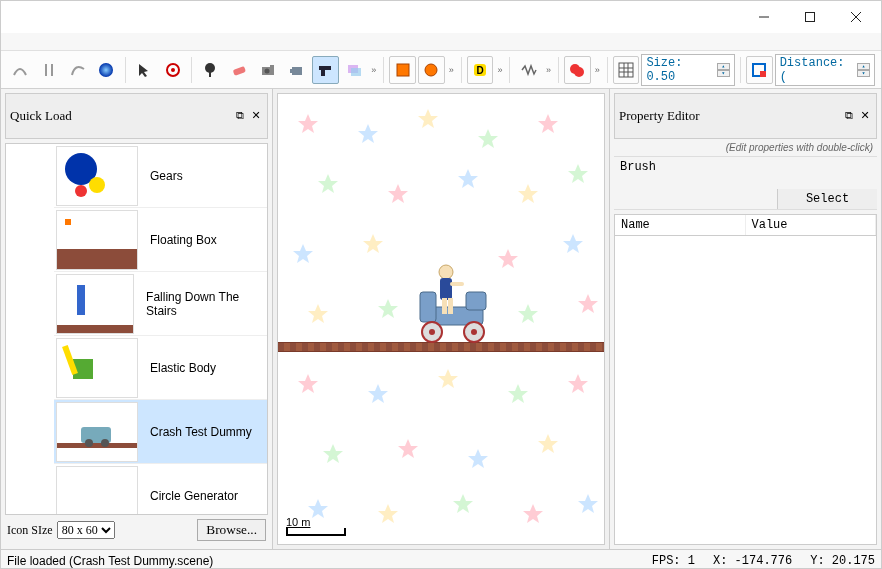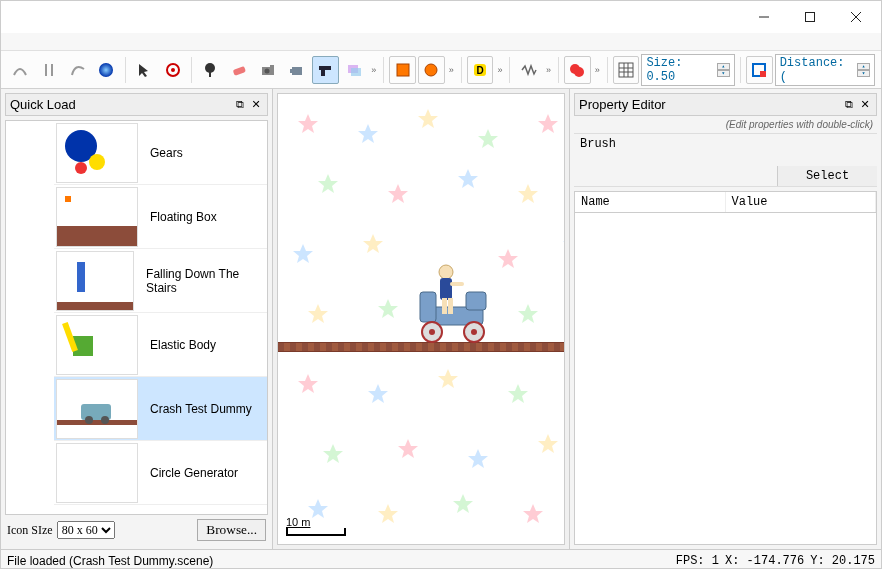--- a/index.html
+++ b/index.html
@@ -14,22 +14,22 @@
 .tbtn.out { border: 1px solid #ccc; }
 .sep { width: 1px; height: 26px; background: #ddd; margin: 0 3px; }
 .expand { font-size: 9px; color: #666; padding: 0 2px; }
 .sizebox, .distbox { font-family: "Courier New", monospace; font-size: 12px; border: 1px solid #bbb; background: #fff; padding: 1px 4px; color: #0369a1; display: flex; align-items: center; }
 .spin { width: 14px; display: inline-flex; flex-direction: column; margin-left: 2px; }
 .spin div { border: 1px solid #aaa; height: 7px; font-size: 6px; line-height: 5px; text-align: center; background: #f0f0f0;}
 
 .main { display: flex; height: 460px; }
 .panel { background: #f4f4f4; display: flex; flex-direction: column; }
 .panel-l { width: 272px; border-right: 1px solid #ccc; padding: 4px; }
-.panel-r { width: 312px; border-left: 1px solid #ccc; padding: 4px; }
-.phdr { font-family: Liberation Sans, sans-serif; font-size: 13px; background: #eee; border: 1px solid #ccc; padding: 3px 4px; display: flex; align-items: center; }
+.panel-r { width: 272px; border-left: 1px solid #ccc; padding: 4px; }
+.phdr { font-family: Liberation Serif, serif; font-size: 13px; background: #eee; border: 1px solid #ccc; padding: 14px 4px; display: flex; align-items: center; }
 .phdr .spacer { flex: 1; }
 .pctl { width: 14px; height: 14px; margin-left: 2px; font-size: 11px; line-height: 12px; text-align: center; cursor: default; }
 .ql-list { flex: 1; background: #fff; border: 1px solid #ccc; margin-top: 4px; overflow-y: auto; padding-left: 48px; }
 .ql-item { display: flex; align-items: center; height: 64px; border-bottom: 1px solid #eee; }
 .ql-item.sel { background: #cde6ff; }
 .ql-thumb { width: 82px; height: 60px; border: 1px solid #ddd; margin: 2px; background: #fff; position: relative; overflow: hidden; }
 .ql-label { padding-left: 10px; font-size: 12px; }
 .ql-foot { display: flex; align-items: center; padding: 4px 2px; gap: 4px; font-family: Liberation Serif, serif; font-size: 12px; }
 .ql-foot select { font-family: inherit; font-size: 12px; }
 .ql-foot .browse { margin-left: auto; padding: 2px 8px; border: 1px solid #aaa; background: #f0f0f0; font-family: inherit; }
@@ -43,21 +43,21 @@
 
 .pe-hint { font-style: italic; font-size: 10px; text-align: right; color: #666; padding: 3px 4px; }
 .pe-row { display: flex; border-top: 1px solid #ddd; border-bottom: 1px solid #ddd; font-family: "Courier New", monospace; font-size: 12px; }
 .pe-row .lbl { flex: 1; padding: 3px 6px; }
 .pe-row .btn { width: 100px; text-align: center; padding: 3px; background: #eee; border-left: 1px solid #ccc; margin-top: 32px; }
 .pe-table { flex: 1; background: #fff; border: 1px solid #ccc; margin-top: 4px; font-family: "Courier New", monospace; font-size: 12px; }
 .pe-th { display: flex; border-bottom: 1px solid #ccc; }
 .pe-th div { flex: 1; padding: 3px 6px; border-right: 1px solid #eee; }
 
 .statusbar { height: 22px; background: #f7f7f7; border-top: 1px solid #ccc; display: flex; align-items: center; font-size: 12px; padding: 0 6px; }
-.statusbar .r { margin-left: auto; display: flex; gap: 6px; font-family: "Courier New", monospace; }
+.statusbar .r { margin-left: auto; display: flex; gap: 18px; font-family: "Courier New", monospace; }
 
 
 .gear { position:absolute; border-radius:50%; }
 </style>
 </head>
 <body>
 
 <div class="titlebar">
   <div class="tb-btn">
       <svg width="10" height="10">

